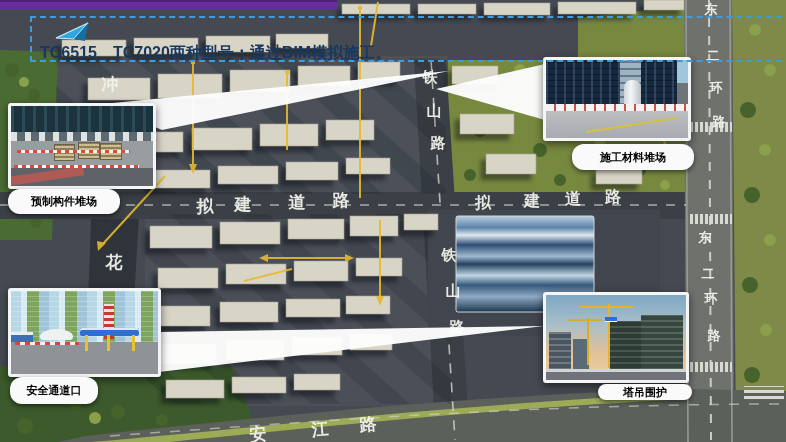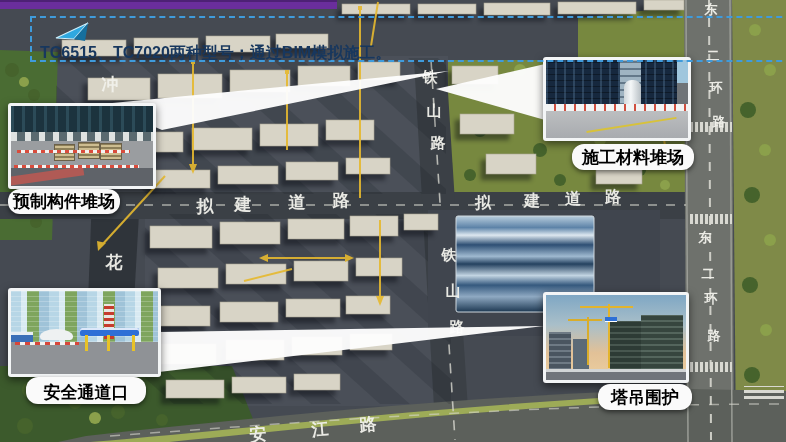--- a/index.html
+++ b/index.html
@@ -10,21 +10,21 @@
                text-anchor:middle;opacity:.95;}
   .rl17{font-size:17px}.rl16{font-size:16px}.rl15{font-size:15px}.rl13{font-size:13px}
   .bldgs{filter:drop-shadow(-5px 6px 2px rgba(5,8,14,.42));}
   .wedges{position:absolute;left:0;top:0;z-index:3;pointer-events:none;}
 
   
   .callout-img{position:absolute;z-index:4;border:3px solid #f3f5f6;border-radius:3px;
                box-shadow:0 3px 8px rgba(0,0,0,.55);overflow:hidden;background:#6f7478;}
   .callout-label{position:absolute;z-index:5;background:#fafafa;border-radius:12px;
                  box-shadow:0 2px 5px rgba(0,0,0,.55);display:flex;align-items:center;justify-content:center;
-                 font-weight:bold;font-size:17px;color:#000;}
+                 font-weight:bold;font-size:11px;color:#000;}
   .scene{position:absolute;inset:0;}
   .scene *{position:absolute;}
 
   
   .s1-bldg{left:0;top:0;right:0;height:34%;background:repeating-linear-gradient(90deg,#2c4b58 0 3px,#1c333e 3px 11px);}
   .s1-col{left:0;top:32%;right:0;height:12%;background:repeating-linear-gradient(90deg,#dfe3e2 0 6px,#5a6a70 6px 14px);}
   .s1-yard{left:0;top:44%;right:0;height:36%;background:#9a9da0;}
   .s1-fg{left:0;bottom:0;right:0;height:22%;background:#5f6369;}
   .s1-walk{left:-6%;bottom:6%;width:58%;height:11%;background:#b05a55;transform:rotate(-8deg);}
   .s1-rack{width:14%;height:19%;background:repeating-linear-gradient(0deg,#cdbd90 0 2px,#8d7f58 2px 4px);border:1px solid #6b6049;}
@@ -353,40 +353,40 @@
       <div class="s3-hoist"></div>
       <div class="s3-wall"></div>
       <div class="s3-tent"></div>
       <div class="s3-roof"></div>
       <div class="s3-leg s3-l1"></div>
       <div class="s3-leg s3-l2"></div>
       <div class="s3-leg s3-l3"></div>
       <div class="s3-barrier"></div>
     </div>
   </div>
-  <div class="callout-label" style="left:26px;top:377px;width:120px;height:27px;align-items:flex-end;">
+  <div class="callout-label" style="left:10px;top:377px;width:88px;height:27px;">
     <span>安全通道口</span>
   </div>
 
   <div class="callout-img" style="left:543px;top:292px;width:140px;height:85px;">
     <div class="scene">
       <div class="s4-sky"></div>
       <div class="s4-bl1"></div>
       <div class="s4-bl2"></div>
       <div class="s4-br2"></div>
       <div class="s4-br1"></div>
       <div class="s4-jib1"></div>
       <div class="s4-mast1"></div>
       <div class="s4-cab1"></div>
       <div class="s4-jib2"></div>
       <div class="s4-mast2"></div>
       <div class="s4-ground"></div>
     </div>
   </div>
-  <div class="callout-label" style="left:598px;top:384px;width:94px;height:26px;">
+  <div class="callout-label" style="left:598px;top:384px;width:94px;height:16px;">
     <span>塔吊围护</span>
   </div>
 
   <div class="banner">
     <div class="l1">
       <svg class="ic" width="36" height="22" viewBox="0 0 36 22">
         <polygon points="2,18 34,3 20,19" fill="#2fa8e0" stroke="#cfeffb" stroke-width="1.2"></polygon>
         <polygon points="20,19 34,3 31,21" fill="#166f9e"></polygon>
       </svg>
     </div>

